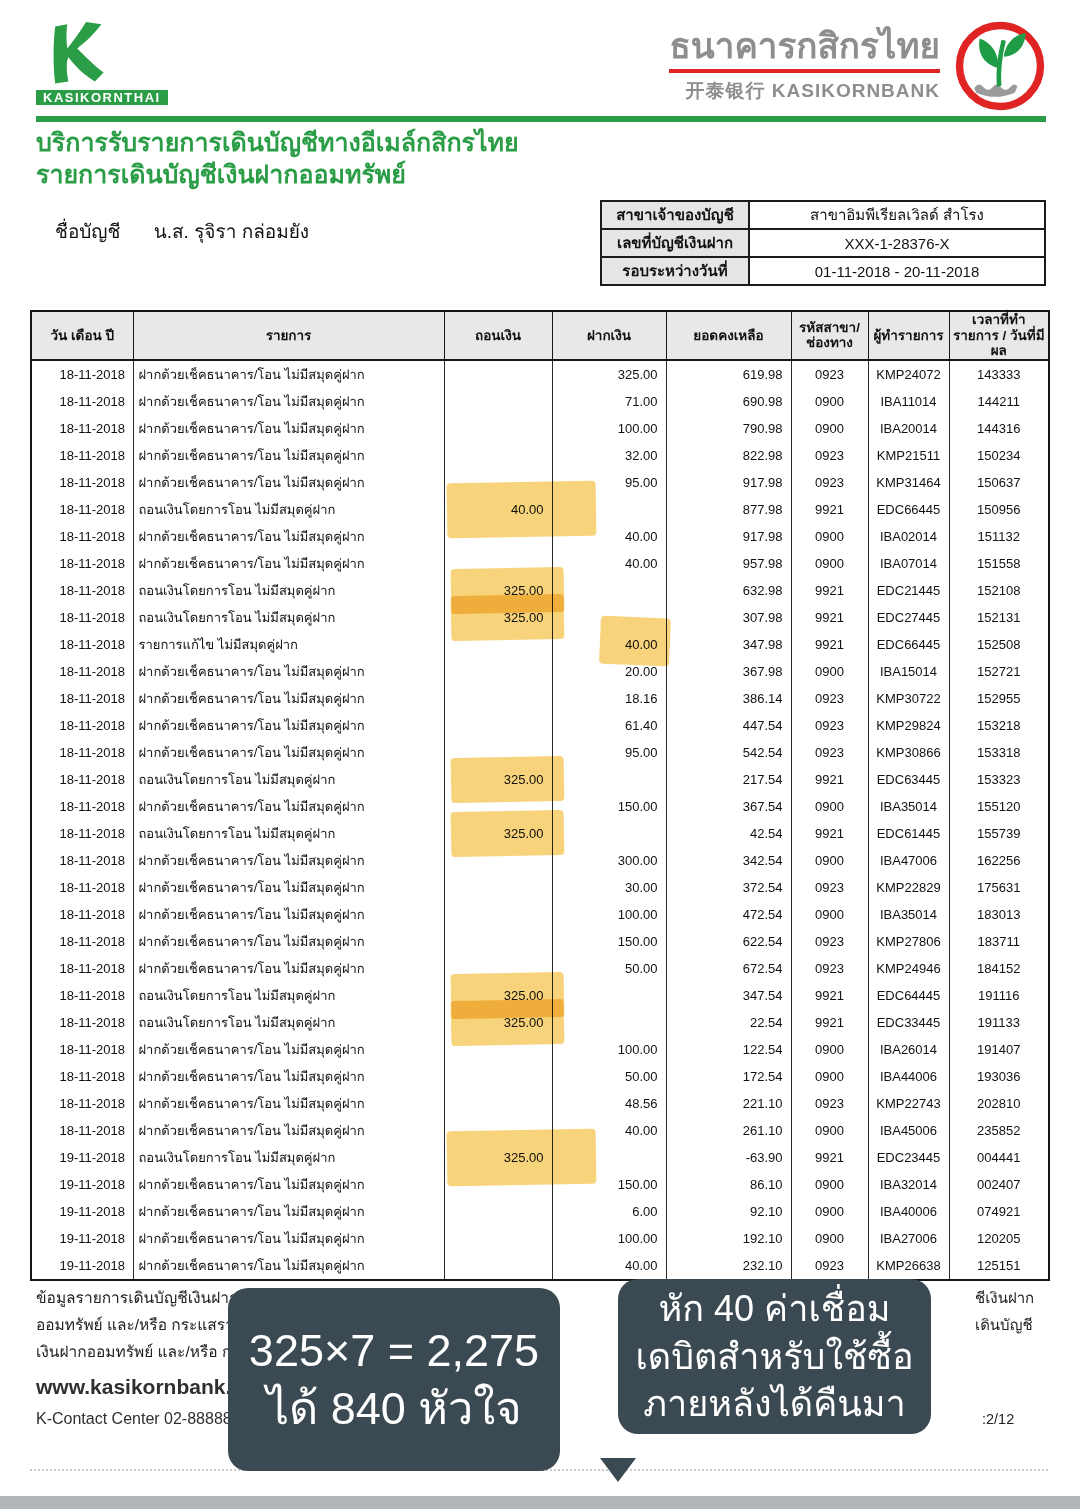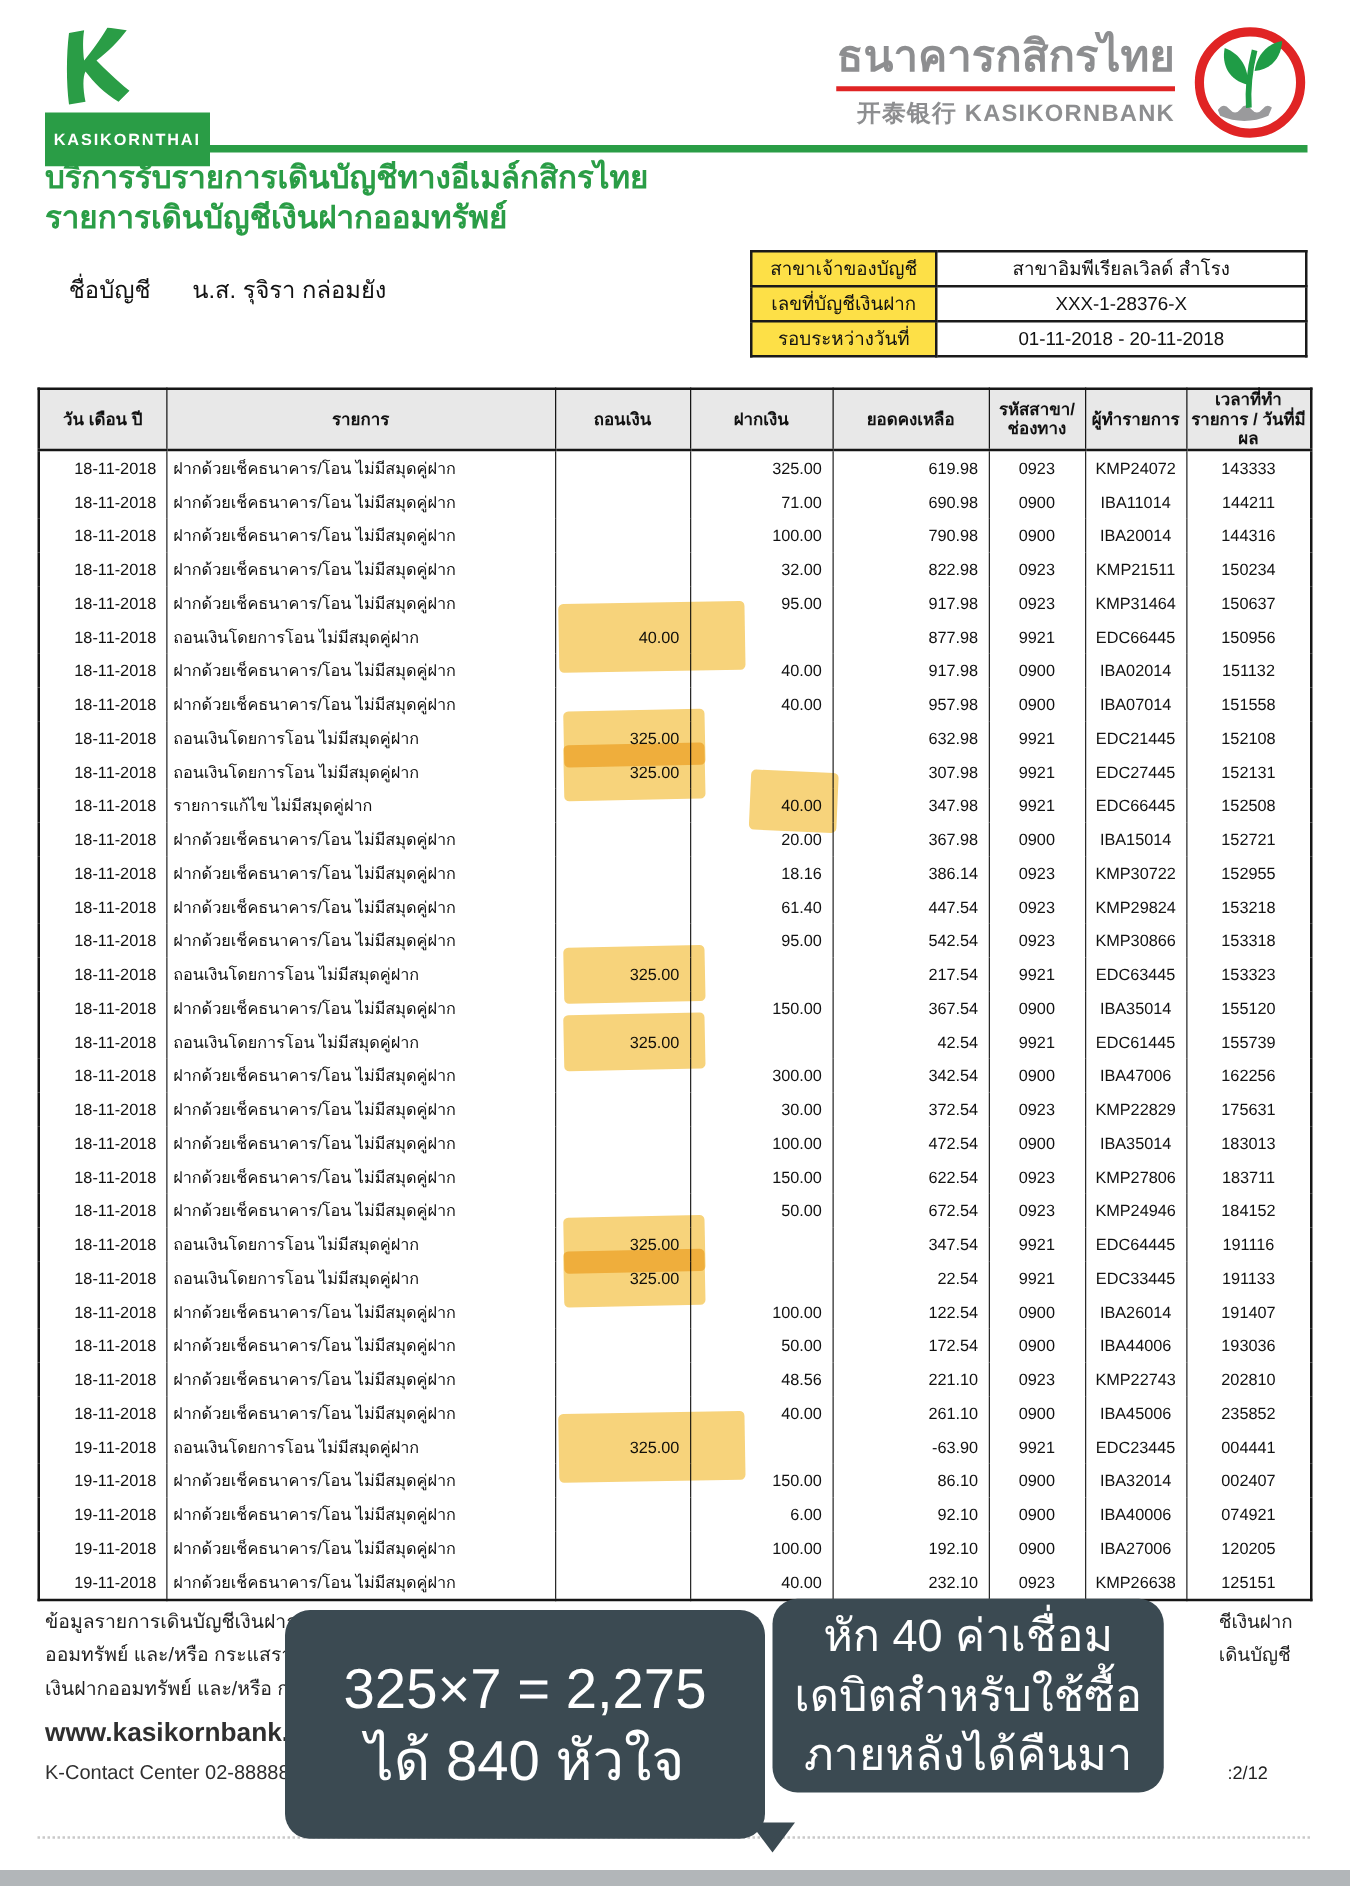--- a/index.html
+++ b/index.html
@@ -3,39 +3,39 @@
 <meta charset="utf-8">
 <style>
   html,body{margin:0;padding:0;background:#fff;}
   body{font-family:"Liberation Sans","DejaVu Sans",sans-serif;color:#111;}
   .page{position:relative;width:1080px;height:1509px;background:#fff;overflow:hidden;}
 
   
   .logo-left{position:absolute;left:36px;top:22px;width:150px;}
   .k-glyph{display:block;width:78px;height:66px;}
   .k-badge{display:inline-block;margin-top:2px;background:#2a9d46;color:#fff;
-    font-size:13px;font-weight:bold;letter-spacing:1.5px;padding:14px 7px;}
+    font-size:13px;font-weight:bold;letter-spacing:1.5px;padding:0 7px;}
   .logo-right{position:absolute;right:34px;top:20px;display:flex;align-items:center;gap:14px;}
   .bank-names{text-align:right;}
   .bank-thai{font-size:35px;font-weight:bold;color:#8d8e90;line-height:1.05;
     border-bottom:4px solid #e02424;padding-bottom:4px;}
   .bank-en{font-size:19px;font-weight:bold;color:#8d8e90;letter-spacing:1px;margin-top:5px;}
   .logo-circle{width:92px;height:92px;}
   .green-rule{position:absolute;left:36px;top:116px;width:1010px;height:6px;background:#2a9d46;}
 
   
   .doc-titles{position:absolute;left:36px;top:126px;color:#2a9d46;font-weight:bold;
     font-size:25px;line-height:32px;}
 
   
   .acct-name{position:absolute;left:55px;top:216px;font-size:19px;}
   .acct-name .lbl{margin-right:28px;}
   .info-table{position:absolute;left:600px;top:200px;width:446px;border-collapse:collapse;}
   .info-table td{border:2px solid #1a1a1a;height:24px;font-size:15px;padding:1px 6px;}
-  .info-table td.lbl{background:#fde047;font-weight:normal;text-align:center;width:134px;}
+  .info-table td.lbl{background:#e5e5e5;font-weight:bold;text-align:center;width:134px;}
   .info-table td.val{text-align:center;}
 
   
   .stmt{position:absolute;left:30px;top:310px;width:1018px;border-collapse:collapse;table-layout:fixed;}
   .stmt th{background:#e8e8e8;font-size:13.5px;font-weight:bold;height:40px;
     border:1px solid #161616;border-bottom:2px solid #161616;padding:0 2px;line-height:1.15;}
   .stmt td{font-size:13px;height:27px;padding:0;vertical-align:middle;
     border-left:1px solid #2a2a2a;border-right:1px solid #2a2a2a;}
   .stmt{border:2px solid #161616;}
   .stmt td.c-date{text-align:center;padding-left:20px;}
@@ -56,21 +56,21 @@
   .foot-right{position:absolute;left:975px;top:1284px;font-size:15px;line-height:27px;color:#222;}
   .site{position:absolute;left:36px;top:1375px;font-size:21px;font-weight:600;color:#2f2f2f;}
   .contact{position:absolute;left:36px;top:1410px;font-size:16px;color:#2f2f2f;}
   .pagenum{position:absolute;left:982px;top:1411px;font-size:14.5px;color:#222;text-align:center;}
   .dotline{position:absolute;left:30px;top:1469px;width:1018px;border-top:2px dotted #c9c9c9;}
   .bottom-strip{position:absolute;left:0;bottom:0;width:100%;height:13px;background:#b2b6b9;}
 
   
   .note{position:absolute;background:#3b4a52;color:#fff;border-radius:20px;z-index:10;
     display:flex;flex-direction:column;align-items:center;justify-content:center;text-align:center;}
-  .note-left{left:228px;top:1288px;width:384px;height:183px;font-size:45px;line-height:1.28;}
+  .note-left{left:228px;top:1288px;width:332px;height:183px;font-size:45px;line-height:1.28;}
   .note-right{left:618px;top:1279px;width:313px;height:155px;font-size:36px;line-height:1.32;}
   .note-tail{position:absolute;left:600px;top:1458px;width:0;height:0;z-index:9;
     border-left:18px solid transparent;border-right:18px solid transparent;
     border-top:24px solid #3b4a52;}
 </style>
 </head>
 <body>
 
 <div class="page">
 

